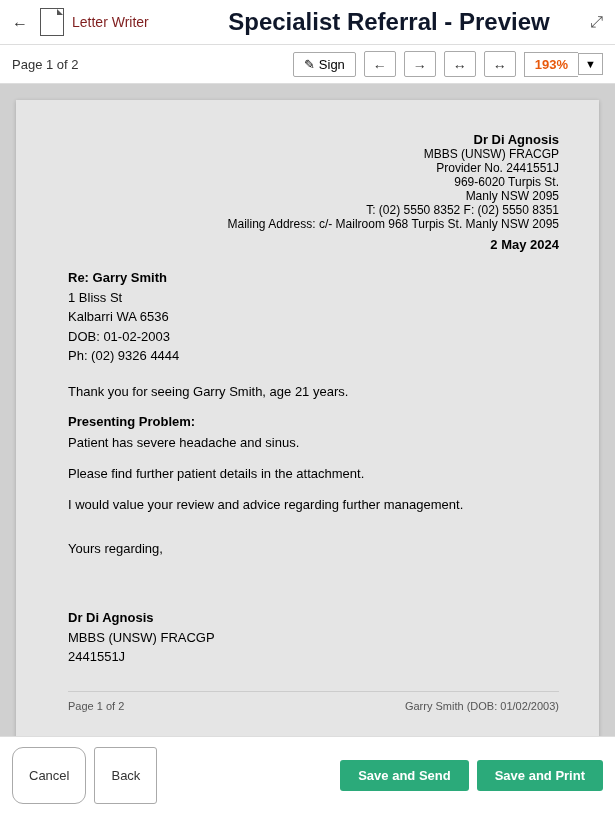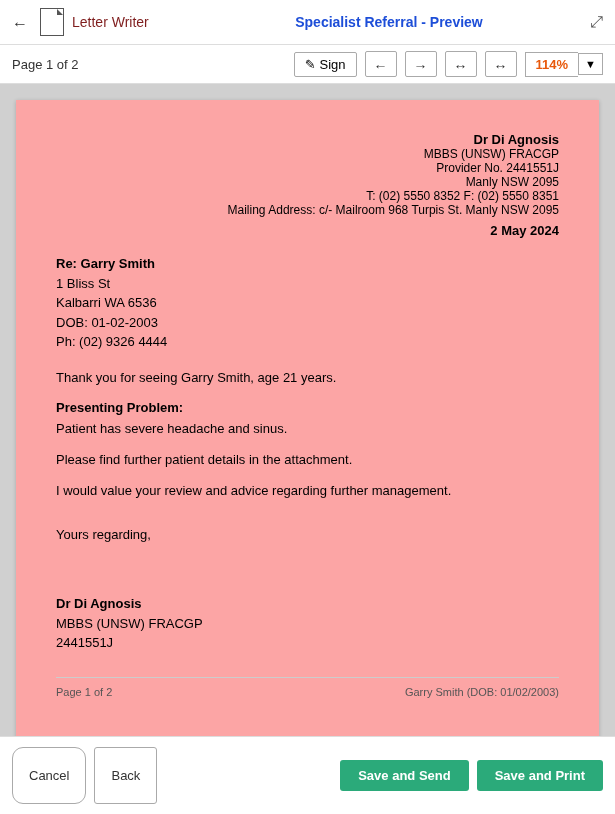--- a/index.html
+++ b/index.html
@@ -9,21 +9,21 @@
     .top-bar {
       display: flex; align-items: center; justify-content: space-between;
       background: #fff; padding: 8px 12px; border-bottom: 1px solid #ddd;
       min-height: 44px;
     }
     .top-bar-left { display: flex; align-items: center; gap: 8px; }
     .top-bar-icon { width: 24px; height: 28px; border: 1.5px solid #555; display: flex; align-items: center; justify-content: center; font-size: 10px; position: relative; }
     .top-bar-icon::after { content: ''; position: absolute; top: 0; right: 0; border-left: 6px solid #555; border-top: 6px solid transparent; border-bottom: 0; width: 0; height: 0; }
     .back-arrow { font-size: 16px; color: #333; cursor: pointer; margin-right: 4px; }
     .app-title { font-size: 14px; font-weight: normal; color: #7f1d1d; }
-    .page-title { font-size: 14px; font-weight: bold; color: #1d4ed8; margin-left: 39px; }
+    .page-title { font-size: 24px; font-weight: bold; color: #0f172a; margin-left: 39px; }
     .expand-icon { font-size: 16px; color: #555; cursor: pointer; }
 
     
     .toolbar {
       display: flex; align-items: center; background: #fff; padding: 6px 12px;
       border-bottom: 1px solid #ddd; gap: 8px;
     }
     .page-indicator { font-size: 13px; color: #333; flex: 1; }
     .sign-btn {
       display: flex; align-items: center; gap: 4px;
@@ -44,21 +44,21 @@
       border: 1px solid #aaa; background: #fff; padding: 4px 6px;
       cursor: pointer; font-size: 11px;
     }
 
     
     .doc-area {
       flex: 1; overflow-y: auto; background: #d0d0d0; padding: 16px;
       display: flex; justify-content: center;
     }
     .doc-page {
-      background: #fca5a5; width: 588px; padding: 32px 40px 24px 40px;
+      background: #e5e5e5; width: 588px; padding: 32px 40px 24px 52px;
       box-shadow: 0 1px 4px rgba(0,0,0,0.2); position: relative; min-height: 660px;
     }
 
     
     .doc-header-right { text-align: right; font-size: 12px; margin-bottom: 6px; }
     .doc-header-right .dr-name { font-weight: bold; font-size: 13px; }
     .doc-date { text-align: right; font-size: 13px; font-weight: bold; margin-bottom: 16px; }
 
     .recipient-block { margin-bottom: 16px; font-size: 13px; line-height: 1.5; }
     .recipient-block .re-line { font-weight: bold; }
@@ -120,32 +120,33 @@
   <span class="page-indicator">Page 1 of 2</span>
   <button class="sign-btn">
     <span class="pen-icon">✎</span>
     <span>Sign</span>
   </button>
   <button class="nav-btn">←</button>
   <button class="nav-btn">→</button>
   <button class="nav-btn">↔</button>
   <button class="nav-btn">↔</button>
   <div class="zoom-area">
-    <span class="zoom-val">114%</span>
+    <span class="zoom-val">193%</span>
     <button class="zoom-dropdown">▼</button>
   </div>
 </div>
 
 <div class="doc-area">
   <div class="doc-page">
 
     <div class="doc-header-right">
       <div class="dr-name">Dr Di Agnosis</div>
       <div>MBBS (UNSW) FRACGP</div>
       <div>Provider No. 2441551J</div>
+      <div>969-6020 Turpis St.</div>
       <div>Manly NSW 2095</div>
       <div>T: (02) 5550 8352 F: (02) 5550 8351</div>
       <div>Mailing Address: c/- Mailroom 968 Turpis St. Manly NSW 2095</div>
     </div>
     <div class="doc-date">2 May 2024</div>
 
     <div class="recipient-block">
       <div class="re-line">Re: Garry Smith</div>
       <div>1 Bliss St</div>
       <div>Kalbarri WA 6536</div>

